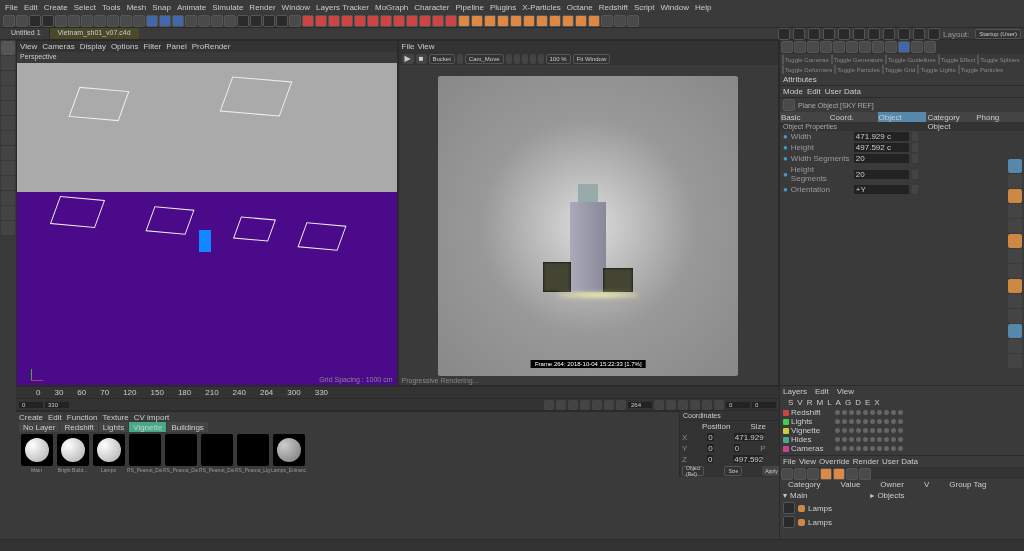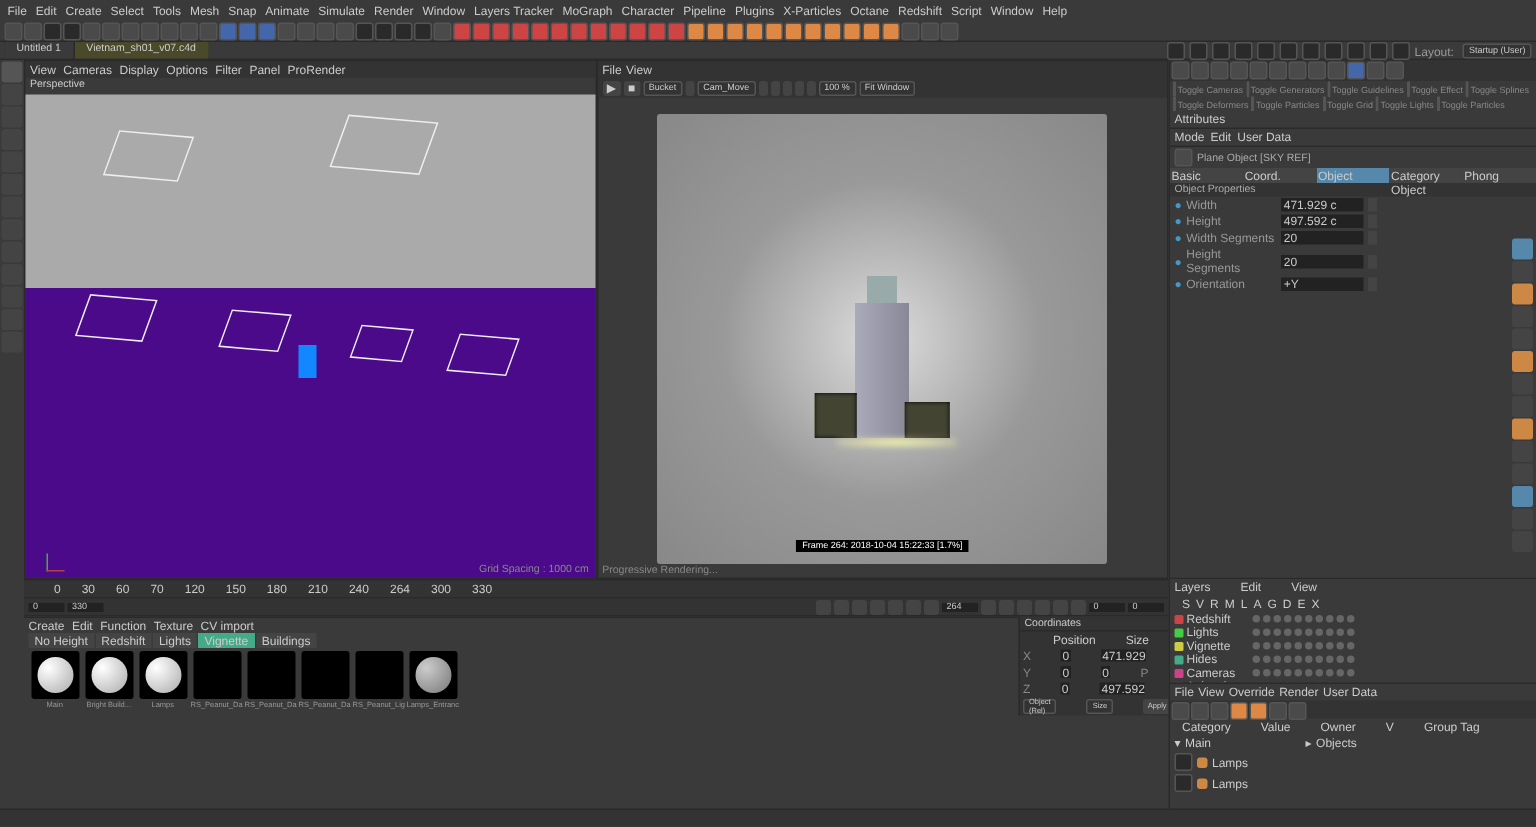--- a/index.html
+++ b/index.html
@@ -84,21 +84,21 @@
 .attr-sec{padding:1px 3px;font-size:7px;color:#aaa;background:#333}
 .attr-row{display:flex;padding:1px 3px;gap:3px;font-size:6px;align-items:center}
 .ar-lbl{width:60px;color:#999}
 .ar-val{background:#222;width:55px;height:9px;padding:0 2px}
 .ar-spin{width:6px;height:9px;background:#444}
 .side-icons{position:absolute;right:0;top:85px;width:16px;display:flex;flex-direction:column;gap:1px}
 .side-icons .si{width:14px;height:14px;background:#444;border-radius:2px}
 .side-icons .si.b{background:#58a}
 .side-icons .si.o{background:#c84}
 .layers{height:70px;background:#3a3a3a;border-top:1px solid #2a2a2a;font-size:6px}
-.lay-head{padding:1px 3px;font-size:7px;display:flex;gap:20px}
+.lay-head{padding:1px 3px;font-size:7px;display:flex;gap:8px}
 .lay-letters{display:flex;gap:4px;padding:1px 8px;font-size:6px}
 .lay-row{display:flex;padding:0 3px;gap:2px;align-items:center;height:9px}
 .lay-dot{width:6px;height:6px;border-radius:1px}
 .lay-name{width:42px}
 .lay-dots{display:flex;gap:2px}
 .ld{width:5px;height:5px;border-radius:50%;background:#666}
 .takes{height:95px;background:#3a3a3a;border-top:1px solid #2a2a2a;font-size:6px}
 .tk-head{padding:1px 3px;display:flex;gap:3px;font-size:6px}
 .tk-cols{display:flex;padding:1px 8px;gap:20px;color:#888}
 .tk-row{display:flex;padding:1px 3px;gap:3px;align-items:center}
@@ -329,21 +329,21 @@
       <div class="mat-wrap">
         <div class="mat-panel">
           <div class="mat-tabs" id="mat-menu">
               <span>Create</span>
               <span>Edit</span>
               <span>Function</span>
               <span>Texture</span>
               <span>CV import</span>
             </div>
           <div class="mat-tabs2" id="mat-tabs">
-              <span class="mt2">No Height</span>
+              <span class="mt2">No Layer</span>
               <span class="mt2">Redshift</span>
               <span class="mt2">Lights</span>
               <span class="mt2 a">Vignette</span>
               <span class="mt2">Buildings</span>
             </div>
           <div class="mats" id="mats">
               <div class="mat-sw">
                 <div class="mat-ball white"></div>
                 <div class="mat-lbl">Main</div>
               </div>

